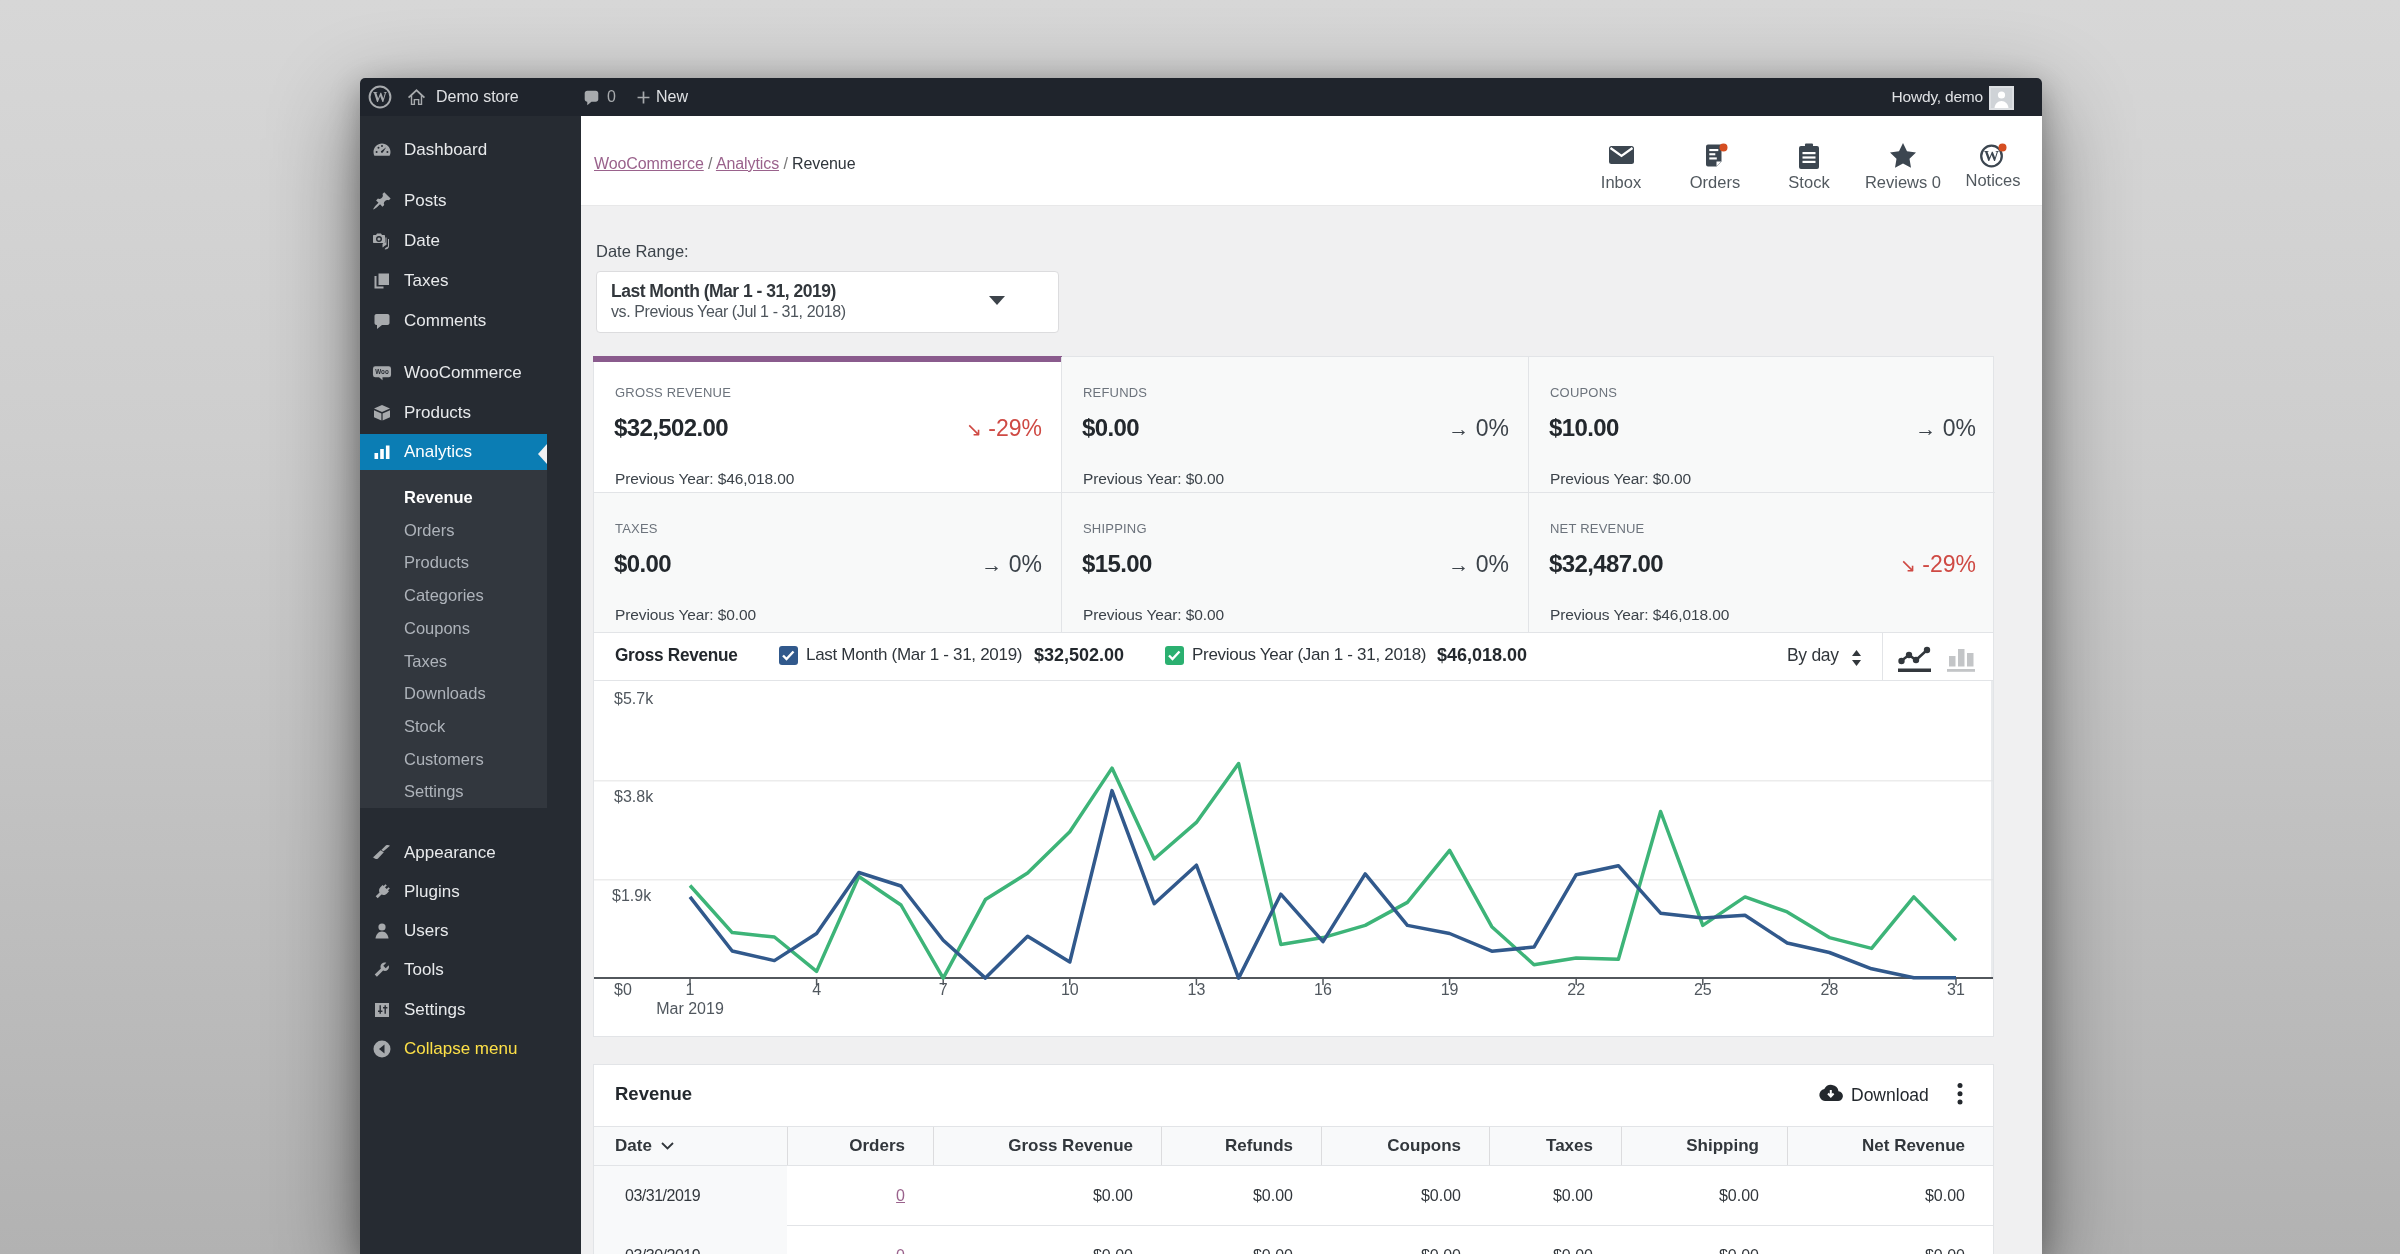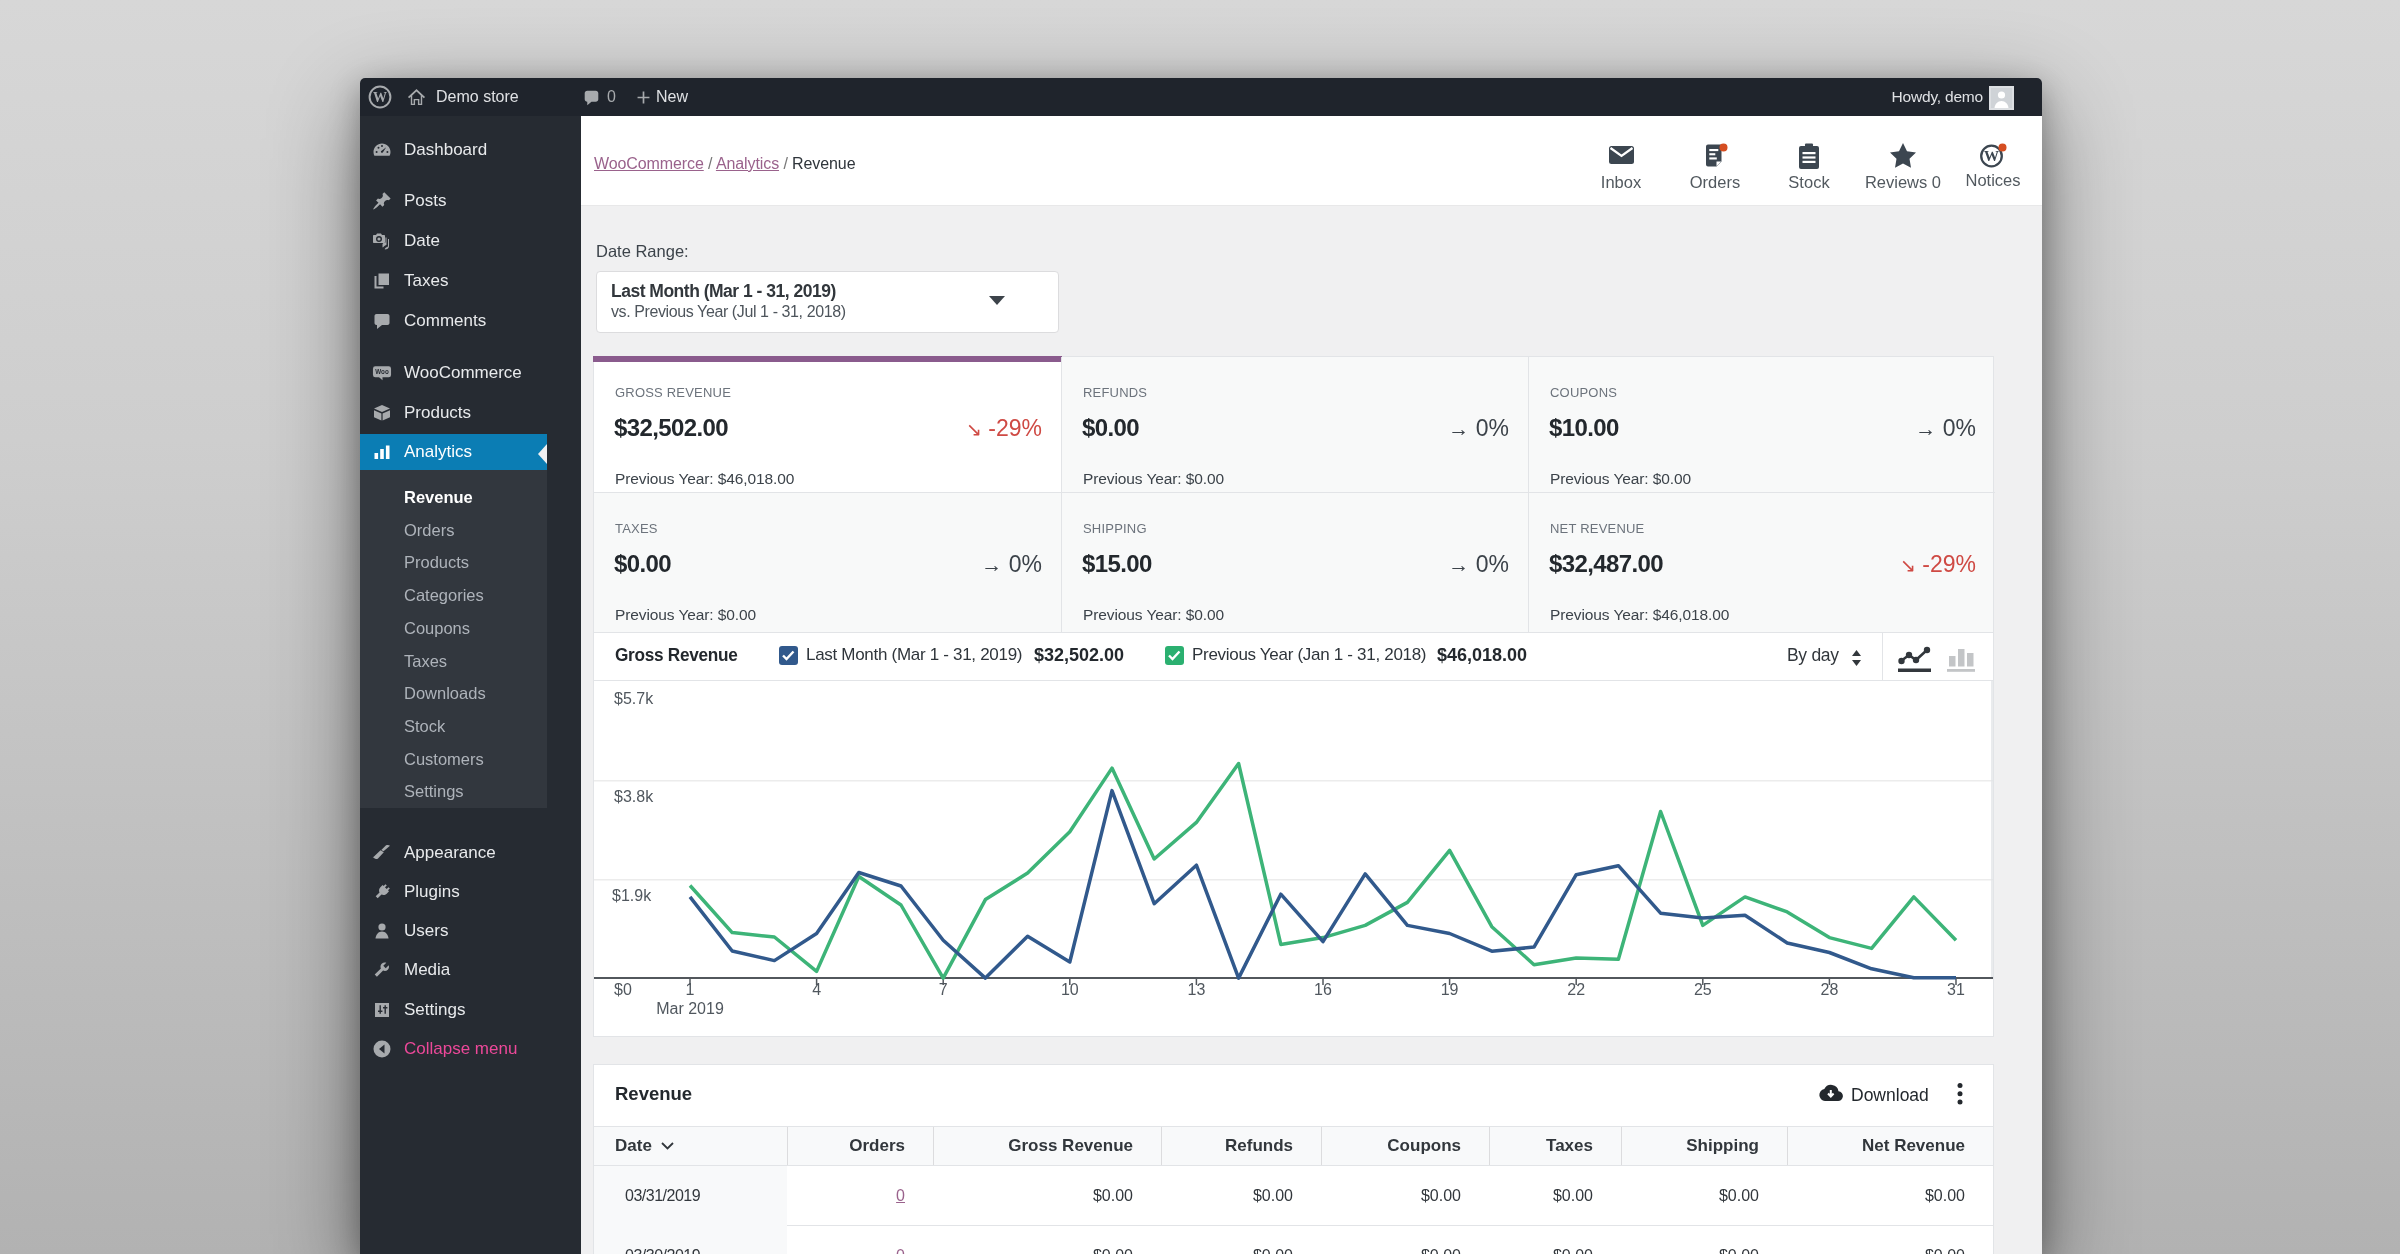--- a/index.html
+++ b/index.html
@@ -230,31 +230,31 @@
           </svg>
         </span>
       <span class="lb">Users</span>
     </div>
     <div class="mitem" style="top:834px">
       <span class="ic">
           <svg width="20" height="20" viewBox="0 0 20 20">
             <path fill="#a7aaad" d="M16.7 5.2l-3 3-2.4-2.4 3-3c-1.5-.6-3.4-.3-4.6.9-1.3 1.3-1.5 3.2-.8 4.7l-6.2 6.2 2.2 2.2 6.2-6.2c1.5.7 3.4.5 4.7-.8 1.2-1.2 1.5-3.1.9-4.6z"></path>
           </svg>
         </span>
-      <span class="lb">Media</span>
+      <span class="lb">Tools</span>
     </div>
     <div class="mitem" style="top:874px">
       <span class="ic">
           <svg width="20" height="20" viewBox="0 0 20 20">
             <path fill="#a7aaad" d="M3 3h14v14H3V3zm4.5 2.2v5.3H6v1.4h1.5v1.9h1.4v-1.9h1.5v-1.4H8.9V5.2H7.5zm5 0v1.9H11v1.4h1.5v5.3h1.4V8.5h1.5V7.1h-1.5V5.2h-1.4z"></path>
           </svg>
         </span>
       <span class="lb">Settings</span>
     </div>
-    <div class="mitem" style="top:913px;color:#ec4899">
+    <div class="mitem" style="top:913px;color:#fde047">
       <span class="ic">
           <svg width="20" height="20" viewBox="0 0 20 20">
             <circle cx="10" cy="10" r="8.5" fill="#a7aaad"></circle>
             <path fill="#262b32" d="M12.5 5.5v9L7 10z"></path>
           </svg>
         </span>
       <span class="lb">Collapse menu</span>
     </div>
   </div>
 

